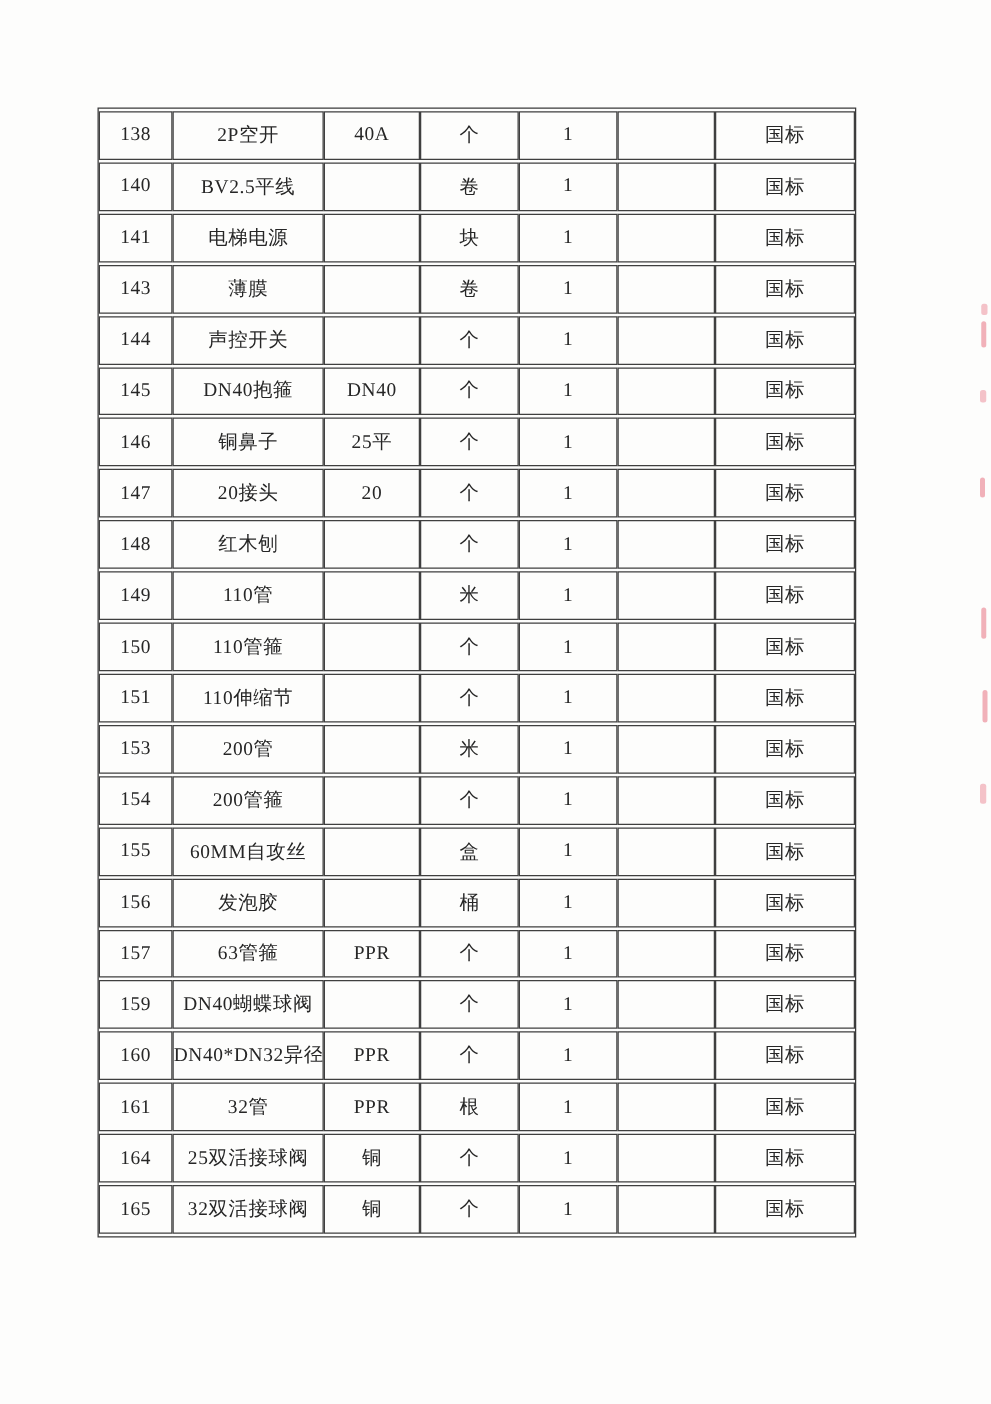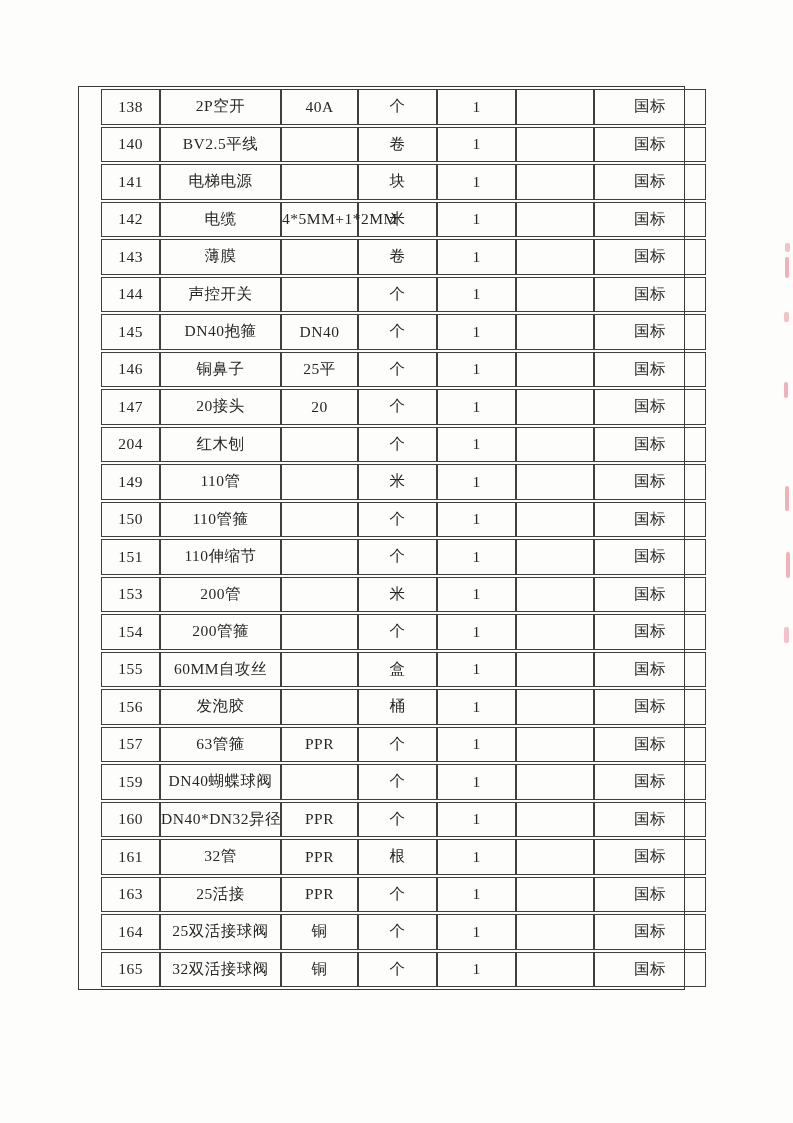--- a/index.html
+++ b/index.html
@@ -25,21 +25,20 @@
     height: 904px;
     border: 1px solid #3a3a3a;
     box-sizing: border-box;
   }
   table.mat {
     width: 100%;
     height: 100%;
     table-layout: fixed;
     border-collapse: separate;
     border-spacing: 0 2px;
-    margin-left: 22px;
   }
   table.mat td {
     border: 1px solid #3f3f3f;
     text-align: center;
     vertical-align: middle;
     font-size: 15.5px;
     color: #262626;
     padding: 0;
     letter-spacing: 0.5px;
     background: transparent;
@@ -99,29 +98,20 @@
           <tr>
             <td><span class="cellspan">141</span></td>
             <td><span class="cellspan">电梯电源</span></td>
             <td><span class="cellspan"></span></td>
             <td><span class="cellspan">块</span></td>
             <td><span class="cellspan">1</span></td>
             <td><span class="cellspan"></span></td>
             <td><span class="cellspan">国标</span></td>
           </tr>
           <tr>
-            <td><span class="cellspan">142</span></td>
-            <td><span class="cellspan">电缆</span></td>
-            <td><span class="cellspan">4*5MM+1*2MM</span></td>
-            <td><span class="cellspan">米</span></td>
-            <td><span class="cellspan">1</span></td>
-            <td><span class="cellspan"></span></td>
-            <td><span class="cellspan">国标</span></td>
-          </tr>
-          <tr>
             <td><span class="cellspan">143</span></td>
             <td><span class="cellspan">薄膜</span></td>
             <td><span class="cellspan"></span></td>
             <td><span class="cellspan">卷</span></td>
             <td><span class="cellspan">1</span></td>
             <td><span class="cellspan"></span></td>
             <td><span class="cellspan">国标</span></td>
           </tr>
           <tr>
             <td><span class="cellspan">144</span></td>
@@ -153,21 +143,21 @@
           <tr>
             <td><span class="cellspan">147</span></td>
             <td><span class="cellspan">20接头</span></td>
             <td><span class="cellspan">20</span></td>
             <td><span class="cellspan">个</span></td>
             <td><span class="cellspan">1</span></td>
             <td><span class="cellspan"></span></td>
             <td><span class="cellspan">国标</span></td>
           </tr>
           <tr>
-            <td><span class="cellspan">204</span></td>
+            <td><span class="cellspan">148</span></td>
             <td><span class="cellspan">红木刨</span></td>
             <td><span class="cellspan"></span></td>
             <td><span class="cellspan">个</span></td>
             <td><span class="cellspan">1</span></td>
             <td><span class="cellspan"></span></td>
             <td><span class="cellspan">国标</span></td>
           </tr>
           <tr>
             <td><span class="cellspan">149</span></td>
             <td><span class="cellspan">110管</span></td>
@@ -256,29 +246,20 @@
             <td><span class="cellspan">个</span></td>
             <td><span class="cellspan">1</span></td>
             <td><span class="cellspan"></span></td>
             <td><span class="cellspan">国标</span></td>
           </tr>
           <tr>
             <td><span class="cellspan">161</span></td>
             <td><span class="cellspan">32管</span></td>
             <td><span class="cellspan">PPR</span></td>
             <td><span class="cellspan">根</span></td>
-            <td><span class="cellspan">1</span></td>
-            <td><span class="cellspan"></span></td>
-            <td><span class="cellspan">国标</span></td>
-          </tr>
-          <tr>
-            <td><span class="cellspan">163</span></td>
-            <td><span class="cellspan">25活接</span></td>
-            <td><span class="cellspan">PPR</span></td>
-            <td><span class="cellspan">个</span></td>
             <td><span class="cellspan">1</span></td>
             <td><span class="cellspan"></span></td>
             <td><span class="cellspan">国标</span></td>
           </tr>
           <tr>
             <td><span class="cellspan">164</span></td>
             <td><span class="cellspan">25双活接球阀</span></td>
             <td><span class="cellspan">铜</span></td>
             <td><span class="cellspan">个</span></td>
             <td><span class="cellspan">1</span></td>

